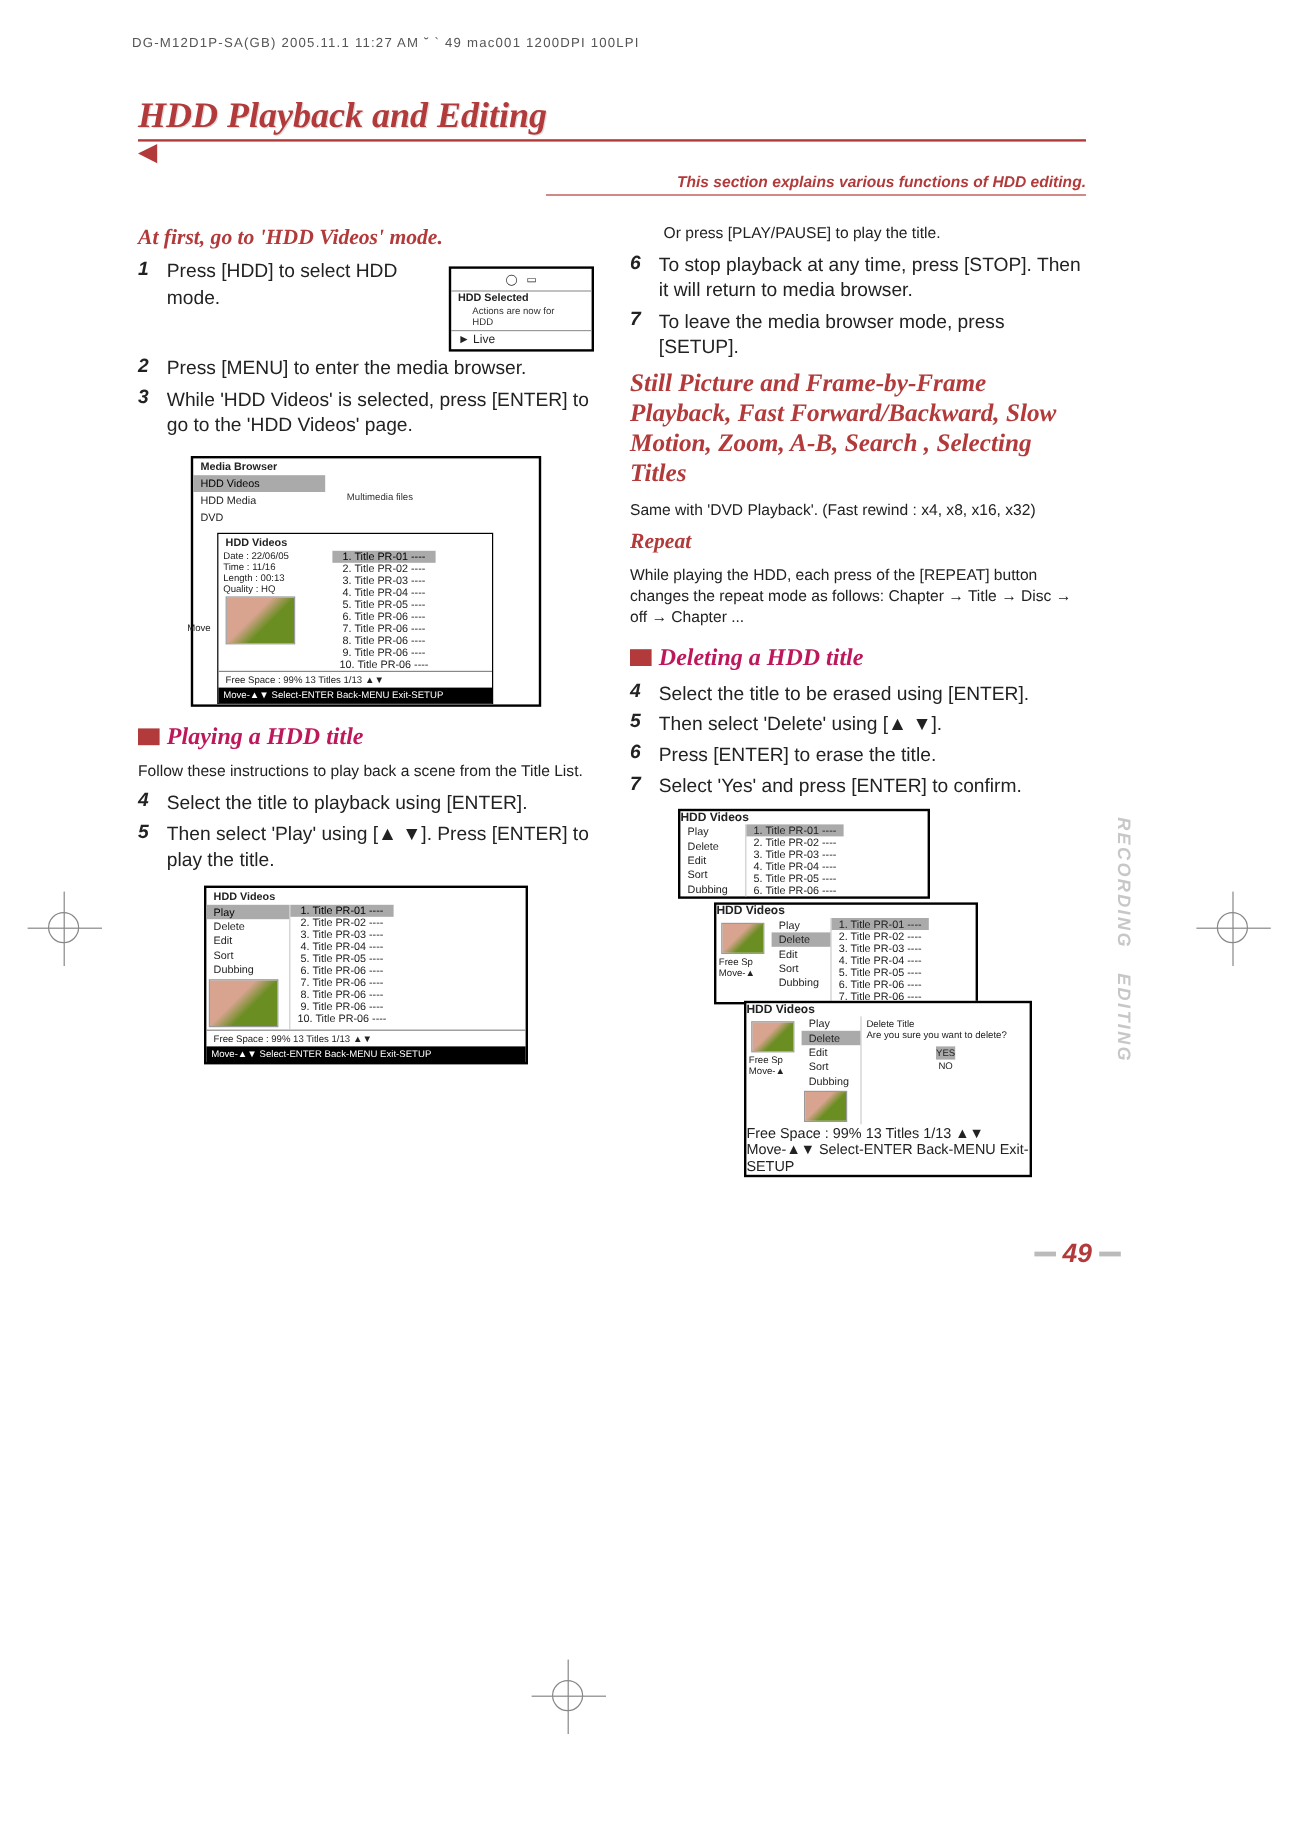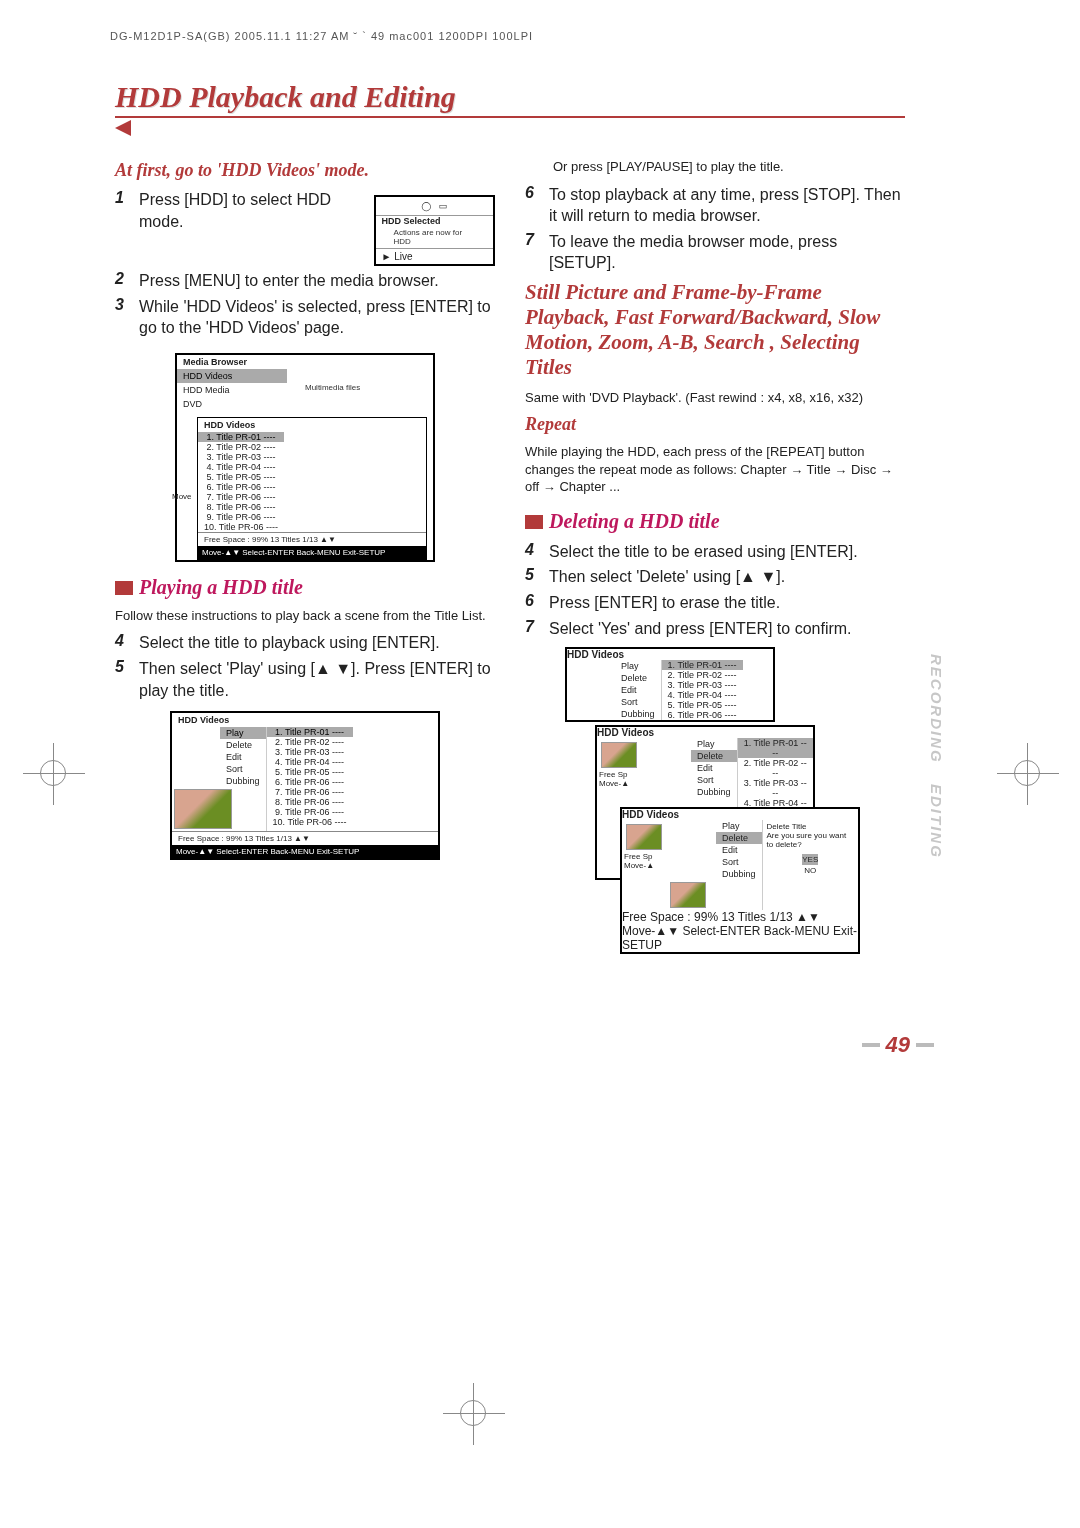--- a/index.html
+++ b/index.html
@@ -63,21 +63,21 @@
   .thumb {
     display:inline-block;width:58px;height:40px;
     background:linear-gradient(135deg,#d8a48f 40%,#6b8e23 60%);
     border:1px solid #999;vertical-align:top;margin:2px 4px 2px 2px;
   }
   ul.tlist{list-style:none;padding:0;margin:0;font-size:9px;text-align:center;}
   ul.tlist li{padding:0 6px;}
   ul.tlist li.sel{background:#aaa;}
   .flexrow{display:flex;}
   .menu-col{flex:0 0 70px;border-right:1px solid #ccc;}
-  .menu-col .item{padding:1px 6px;font-size:9px;margin-left:48px;}
+  .menu-col .item{padding:1px 6px;font-size:9px;}
   .menu-col .item.sel{background:#aaa;}
   .side-label{
     position:absolute; right:-40px;
     writing-mode:vertical-rl; color:#c7c7c7; font-style:italic;
     font-weight:bold; font-size:15px; letter-spacing:2px;
   }
   .pagefoot{
     position:absolute; bottom:470px; right:140px;
     color:#b23a3a; font-style:italic; font-weight:bold; font-size:22px;
   }
@@ -104,20 +104,21 @@
 
 <div class="header-strip">DG-M12D1P-SA(GB)  2005.11.1 11:27 AM  ˘ ` 49   mac001  1200DPI 100LPI</div>
 
 <div class="regmark"></div>
 <div class="regmark regmark2"></div>
 <div class="regmark regmark3"></div>
 
 <div class="content">
   <div class="title">HDD Playback and Editing</div>
   <div class="triangle-left"></div>
+  <div class="explain">This section explains various functions of HDD editing.</div>
 
   <div class="twocol">
 
     <div class="col">
       <div class="subhead">At first, go to 'HDD Videos' mode.</div>
 
       <div class="step">
           <div class="num">1</div>
         <div class="txt">Press [HDD] to select HDD mode.</div>
         <div class="screen" style="width:130px;margin-left:auto">
@@ -133,34 +134,41 @@
         <div class="txt">Press [MENU] to enter the media browser.</div>
         </div>
 
       <div class="step">
           <div class="num">3</div>
         <div class="txt">While 'HDD Videos' is selected, press [ENTER] to go to the 'HDD Videos' page.</div>
         </div>
 
       <div style="display:flex;justify-content:center">
       <div style="margin-top:4px">
-        <div class="screen screen-wide" style="width:260px">
+        <div class="screen screen-wide" style="width:292px">
           <div class="row" style="font-weight:bold">Media Browser</div>
           <div class="flexrow">
             <div style="flex:0 0 110px">
               <div class="row sel">HDD Videos</div>
               <div class="row">HDD Media</div>
               <div class="row">DVD</div>
             </div>
             <div class="tiny" style="padding-top:14px">Multimedia files</div>
           </div>
 
           <div class="screen" style="width:230px;margin:6px 0 0 20px;border-width:1px">
             <div class="row" style="font-weight:bold">HDD Videos</div>
             <div class="flexrow">
+              <div style="flex:0 0 95px;font-size:8px;padding:0 4px">
+                <div>Date : 22/06/05</div>
+                <div>Time : 11/16</div>
+                <div>Length : 00:13</div>
+                <div>Quality : HQ</div>
+                <span class="thumb"></span>
+              </div>
               <ul class="tlist">
                 <li class="sel">1. Title PR-01 ----</li>
                 <li>2. Title PR-02 ----</li>
                 <li>3. Title PR-03 ----</li>
                 <li>4. Title PR-04 ----</li>
                 <li>5. Title PR-05 ----</li>
                 <li>6. Title PR-06 ----</li>
                 <li>7. Title PR-06 ----</li>
                 <li>8. Title PR-06 ----</li>
                 <li>9. Title PR-06 ----</li>

